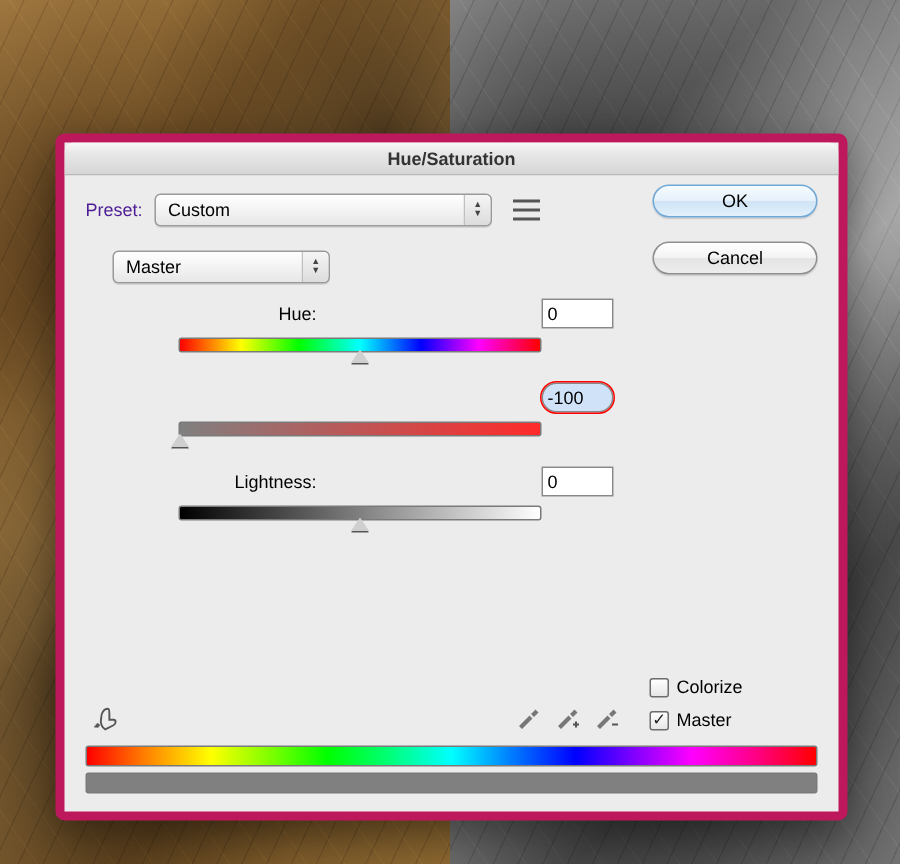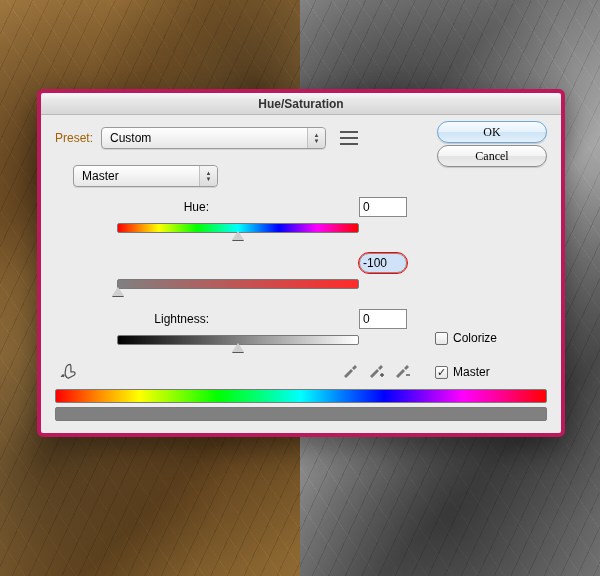--- a/index.html
+++ b/index.html
@@ -46,22 +46,22 @@
       repeating-linear-gradient(115deg, rgba(0,0,0,0) 0px, rgba(0,0,0,0) 14px, rgba(0,0,0,0.12) 14px, rgba(0,0,0,0.12) 15px),
       repeating-linear-gradient(55deg, rgba(255,255,255,0) 0px, rgba(255,255,255,0) 20px, rgba(255,255,255,0.06) 20px, rgba(255,255,255,0.06) 21px);
     mix-blend-mode: overlay;
   }
 
   .dialog {
     position: absolute;
     left: 37px;
     top: 89px;
     width: 528px;
-    height: 348px;
-    border: 4px solid #be185d;
+    height: 458px;
+    border: 6px solid #be185d;
     border-radius: 6px;
     box-shadow: 0 10px 30px rgba(0,0,0,0.45);
     background: #ececec;
   }
   .titlebar {
     height: 22px;
     background: linear-gradient(to bottom, #fafafa 0%, #e9e9e9 30%, #d6d6d6 100%);
     border-bottom: 1px solid #b8b8b8;
     border-top-left-radius: 6px;
     border-top-right-radius: 6px;
@@ -76,21 +76,21 @@
     left: 0; right: 0; top: 22px; bottom: 0;
     padding: 12px 14px 10px 14px;
   }
 
   
   .preset-row {
     display: flex;
     align-items: center;
     gap: 8px;
   }
-  .label { color: #a16207; }
+  .label { color: #4c1d95; }
   .popup {
     display: inline-flex;
     align-items: center;
     background: linear-gradient(to bottom, #ffffff, #e7e7e7);
     border: 1px solid #9a9a9a;
     border-radius: 4px;
     height: 22px;
     box-shadow: 0 1px 0 rgba(0,0,0,0.1);
     cursor: default;
   }
@@ -124,22 +124,21 @@
   .menu-icon span { height: 2px; background: #555; }
 
   
   .right-col {
     position: absolute;
     right: 14px;
     top: 6px;
     width: 110px;
     display: flex;
     flex-direction: column;
-    gap: 2px;
-    font-family: Liberation Serif, serif;
+    gap: 16px;
   }
   .aqua-btn {
     height: 22px;
     border: 1px solid #8e8e8e;
     border-radius: 11px;
     background: linear-gradient(to bottom, #ffffff 0%, #f3f3f3 48%, #e4e4e4 52%, #ededed 100%);
     box-shadow: 0 1px 1px rgba(0,0,0,0.15);
     display: flex; align-items: center; justify-content: center;
     font-size: 12px;
     cursor: default;
@@ -250,21 +249,21 @@
   }
   .eyedropper { width: 18px; height: 18px; }
   .eyedropper svg { width: 18px; height: 18px; }
 
   
   .checks {
     position: absolute;
     right: 14px;
     bottom: 54px;
     width: 112px;
-    display: flex; flex-direction: column; gap: 20px;
+    display: flex; flex-direction: column; gap: 8px;
   }
   .check {
     display: flex;
     align-items: center;
     gap: 5px;
     font-size: 12px;
   }
   .box {
     width: 13px; height: 13px;
     border: 1px solid #6d6d6d;

